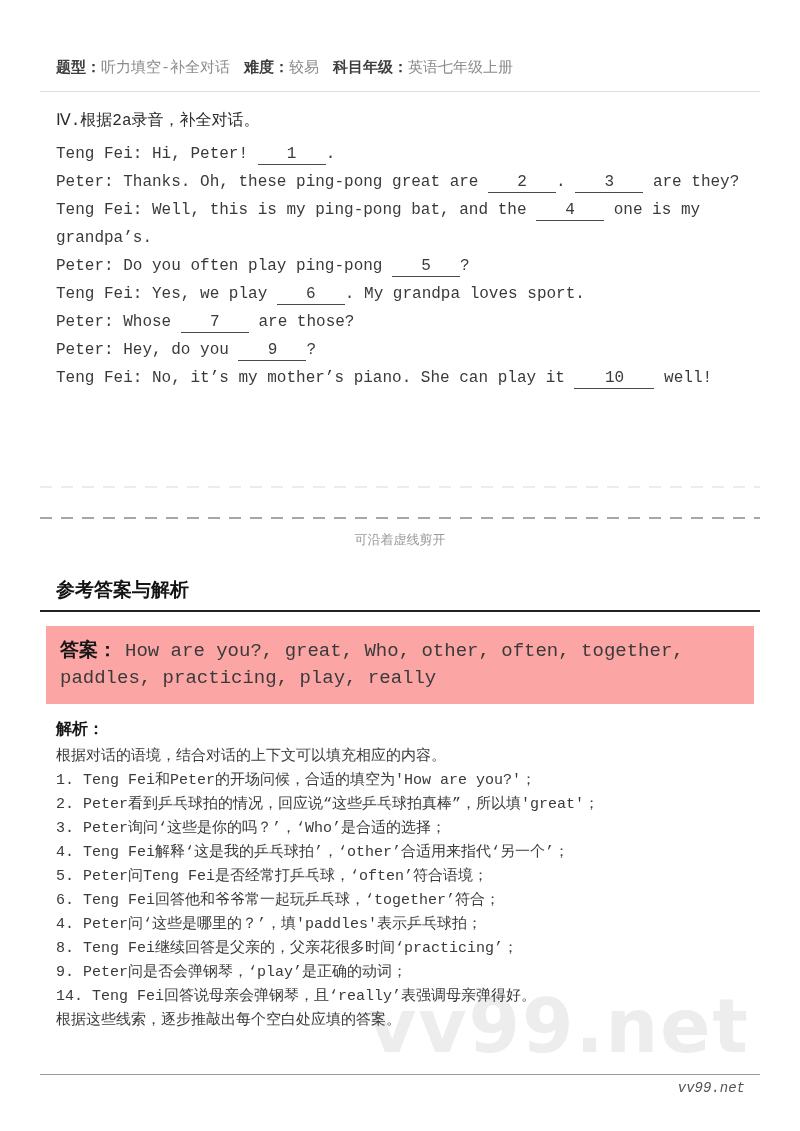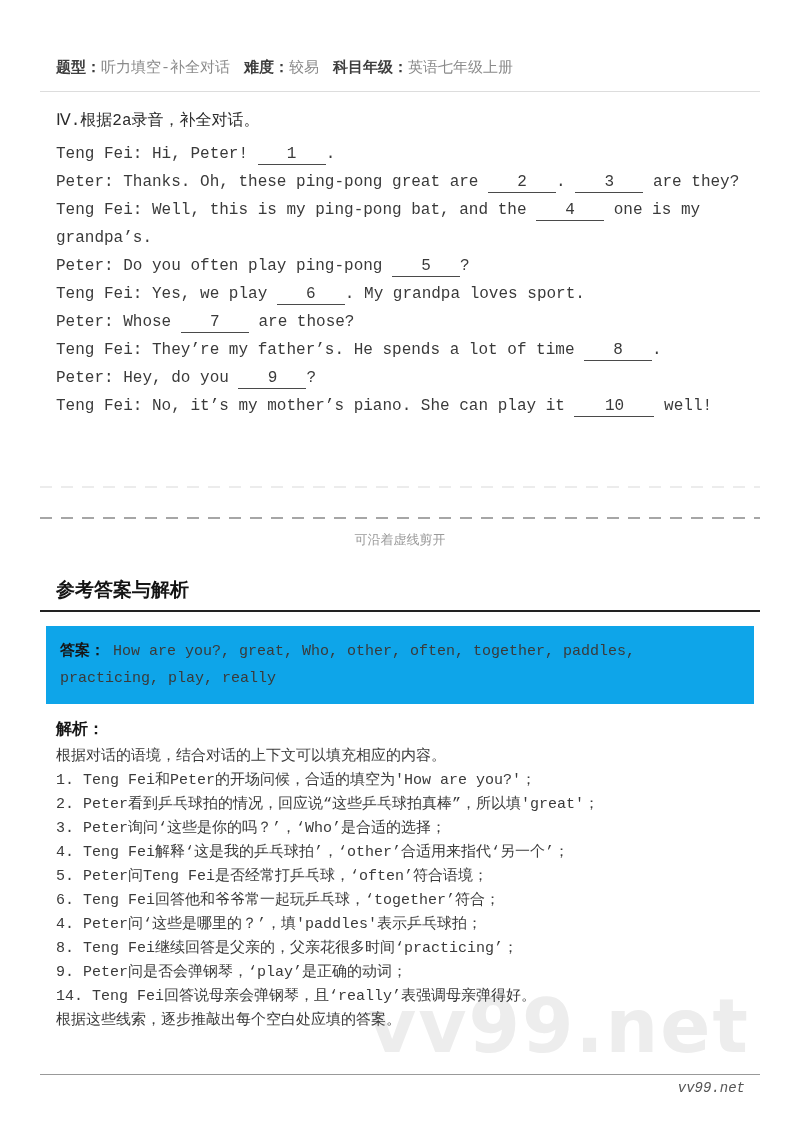--- a/index.html
+++ b/index.html
@@ -61,22 +61,22 @@
     position: absolute; top: 577px; left: 56px;
     font-size: 19px; font-weight: bold; color: #141414;
     font-family: "Liberation Sans", "DejaVu Sans", sans-serif;
   }
   .heading-rule {
     position: absolute; top: 610px; left: 40px; right: 40px;
     height: 2px; background: #222222;
   }
   .answer-box {
     position: absolute; top: 626px; left: 46px; right: 46px;
-    background: #0ea5e9; padding: 12px 14px; box-sizing: border-box;
-    font-size: 15px; line-height: 27px; color: #3a3a3a;
+    background: #fca5a5; padding: 12px 14px; box-sizing: border-box;
+    font-size: 19px; line-height: 27px; color: #3a3a3a;
   }
   .answer-box .lbl { font-weight: bold; color: #161616; margin-right: 8px; }
 
   .analysis-label {
     position: absolute; top: 719px; left: 56px;
     font-size: 16px; font-weight: bold; color: #161616;
   }
   .analysis {
     position: absolute; top: 745px; left: 56px; right: 40px;
     font-size: 15px; line-height: 24px; color: #3a3a3a;
@@ -117,21 +117,20 @@
     <div class="exercise-title">Ⅳ.根据2a录音，补全对话。</div>
 
     <div class="dialogue">
         <div class="dlg-line"><span>Teng Fei: Hi, Peter! </span><span class="blank">1</span><span>.</span></div>
         <div class="dlg-line"><span>Peter: Thanks. Oh, these ping-pong great are </span><span class="blank">2</span><span>. </span><span class="blank">3</span><span> are they?</span></div>
         <div class="dlg-line"><span>Teng Fei: Well, this is my ping-pong bat, and the </span><span class="blank">4</span><span> one is my</span></div>
         <div class="dlg-line"><span>grandpa’s.</span></div>
         <div class="dlg-line"><span>Peter: Do you often play ping-pong </span><span class="blank">5</span><span>?</span></div>
         <div class="dlg-line"><span>Teng Fei: Yes, we play </span><span class="blank">6</span><span>. My grandpa loves sport.</span></div>
         <div class="dlg-line"><span>Peter: Whose </span><span class="blank">7</span><span> are those?</span></div>
-        <div class="dlg-line"><span>Teng Fei: They’re my father’s. He spends a lot of time </span><span class="blank">8</span><span>.</span></div>
         <div class="dlg-line"><span>Peter: Hey, do you </span><span class="blank">9</span><span>?</span></div>
         <div class="dlg-line"><span>Teng Fei: No, it’s my mother’s piano. She can play it </span><span class="blank wide">10</span><span> well!</span></div>
       </div>
 
     <div class="dash-light"></div>
     <div class="dash-dark"></div>
     <div class="cut-label">可沿着虚线剪开</div>
 
     <div class="answers-heading">参考答案与解析</div>
     <div class="heading-rule"></div>

